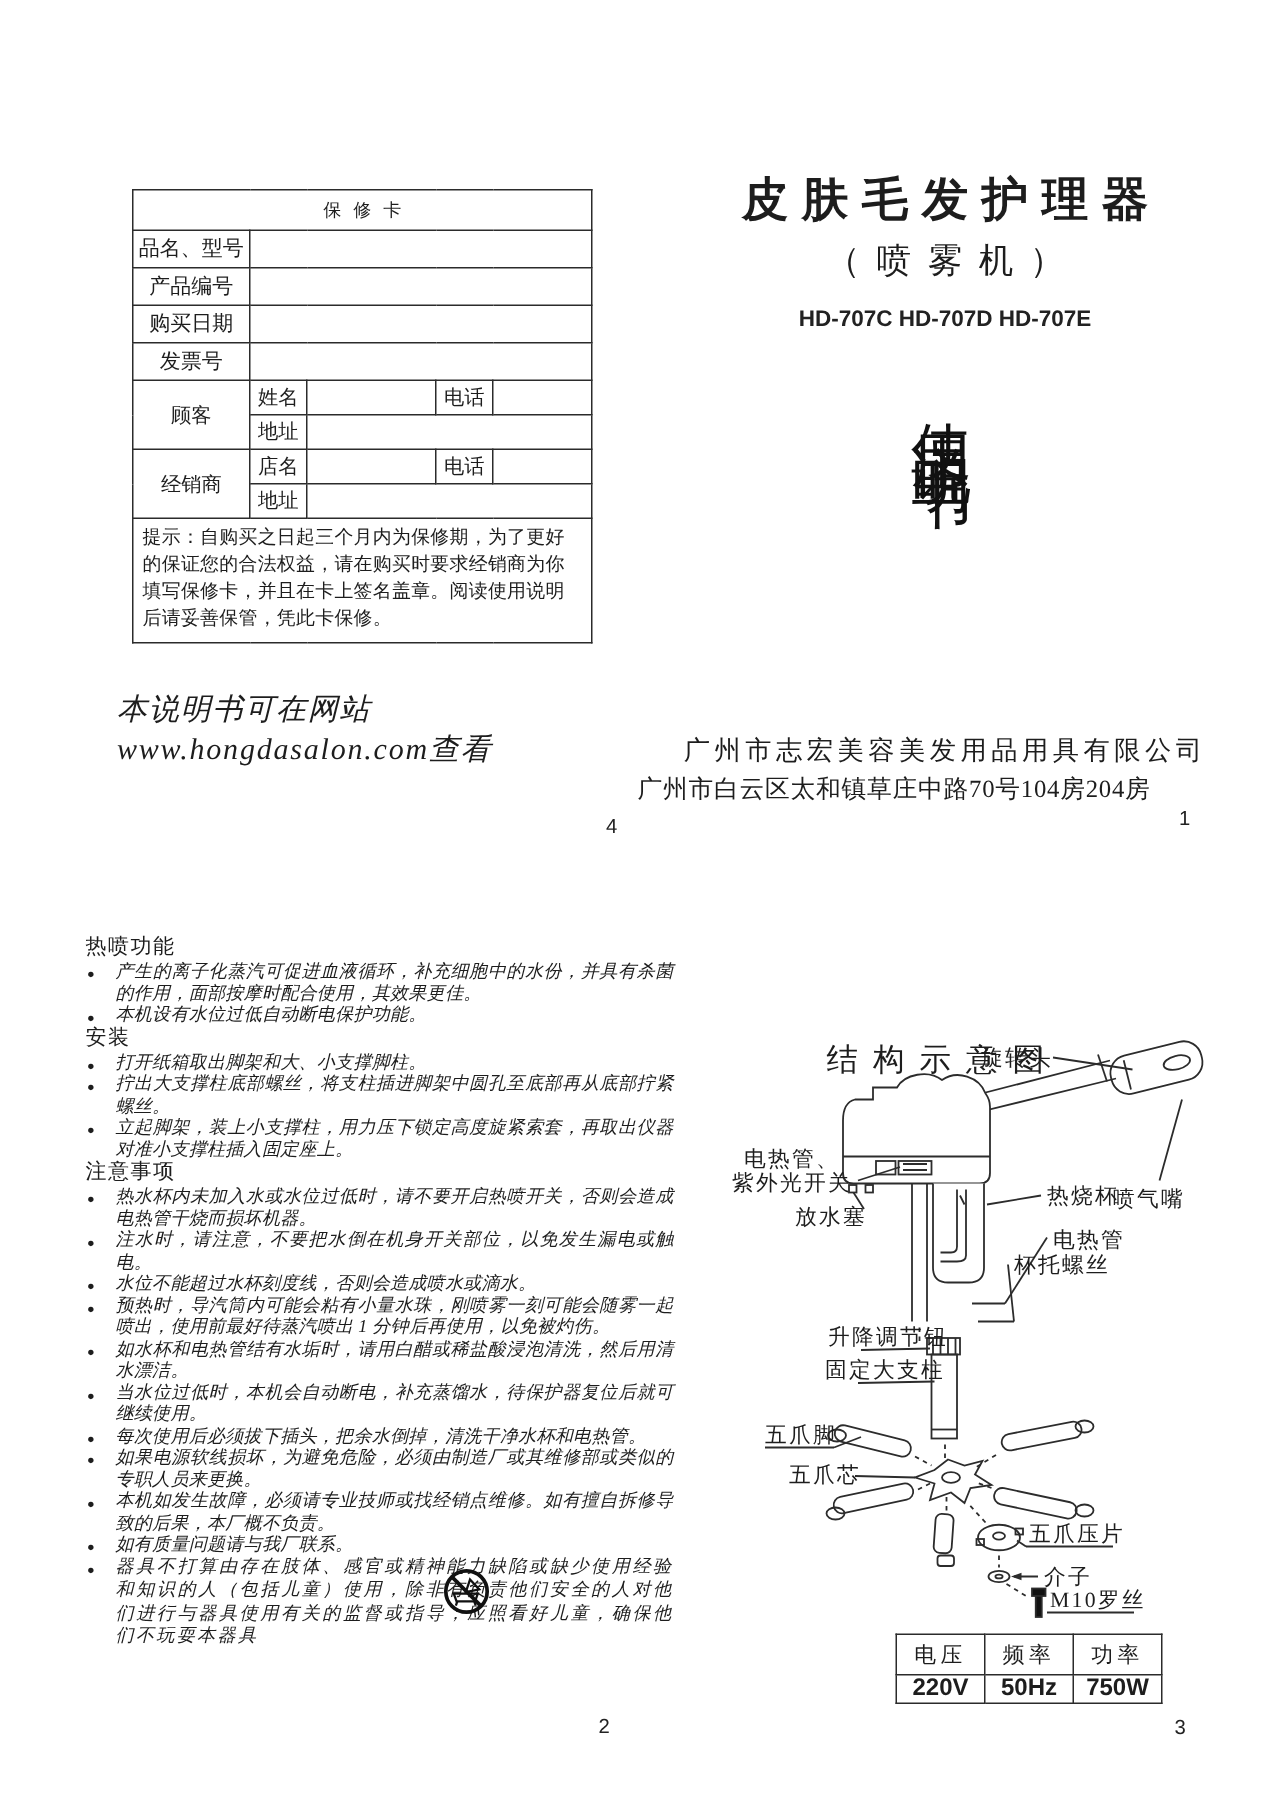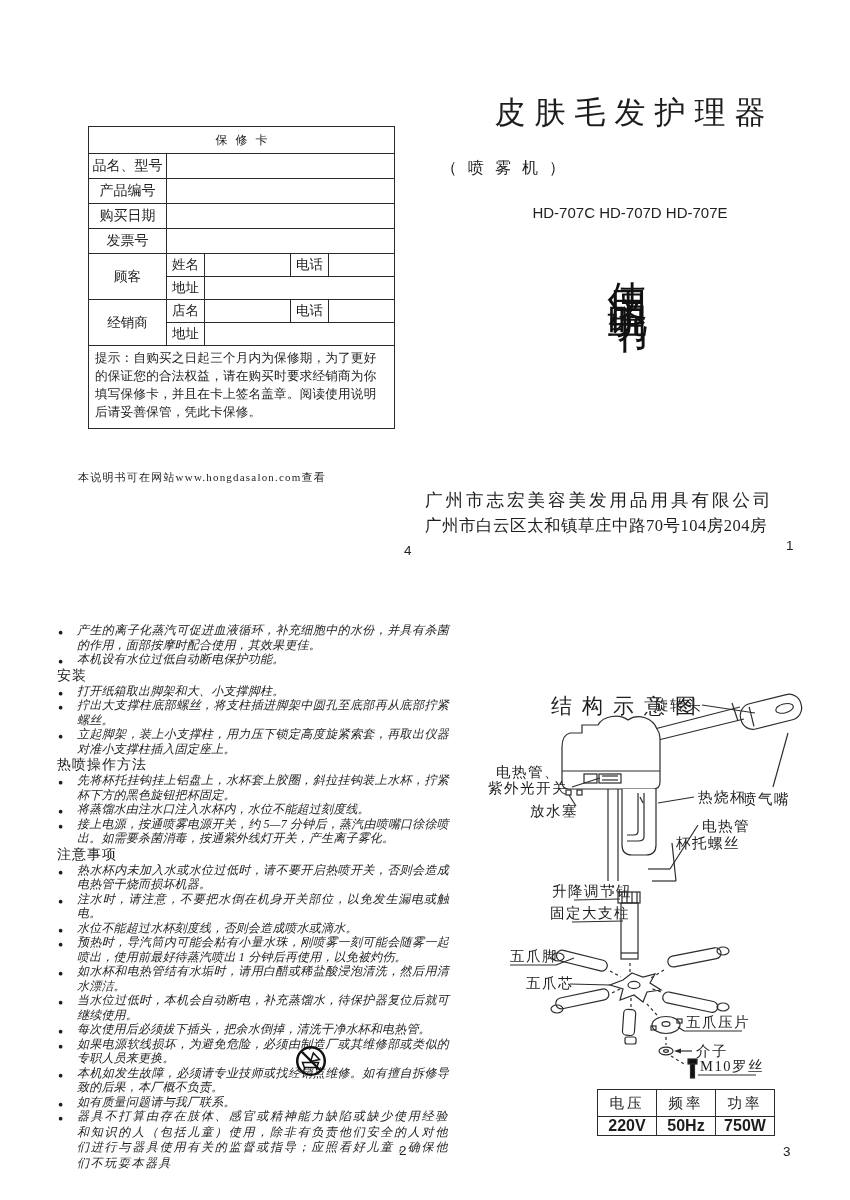--- a/index.html
+++ b/index.html
@@ -7,28 +7,28 @@
   body { font-family:"Liberation Serif", serif; color:#1d1d1d; position:relative; overflow:hidden; }
   .abs { position:absolute; }
 
   
   .warranty { left:88px; top:126px; width:306px; border-collapse:collapse; table-layout:fixed; }
   .warranty td { border:1.5px solid #2b2b2b; font-size:14px; text-align:center; vertical-align:middle; padding:1px 2px; }
   .warranty .t-title { font-size:12px; letter-spacing:8px; height:27px; padding-left:10px; }
   .warranty .lbl-row td { height:25px; }
   .warranty .sub-row td { height:23px; font-size:13.5px; }
   .warranty .note-cell { font-size:12.6px; text-align:left; padding:4px 6px 6px 6px; line-height:1.42; letter-spacing:0.2px; }
-  .website-note { left:78px; top:470px; width:360px; font-size:11px; letter-spacing:1.2px; }
+  .website-note { left:78px; top:459px; width:360px; font-size:20px; letter-spacing:1.2px;font-style:italic; }
 
   
-  .cover-title { left:430px; top:92px; width:400px; text-align:center; font-size:31px; letter-spacing:9px; padding-left:9px; }
-  .cover-subtitle { left:430px; top:158px; width:400px; font-size:16px; letter-spacing:11px; padding-left:11px; }
-  .cover-models { left:430px; top:204px; width:400px; text-align:center; font-family:"Liberation Sans", sans-serif; font-weight:400; font-size:15px; color:#222; }
+  .cover-title { left:430px; top:112px; width:400px; text-align:center; font-size:31px; letter-spacing:9px; padding-left:9px;font-weight:bold; }
+  .cover-subtitle { left:430px; top:158px; width:400px; text-align:center; font-size:23px; letter-spacing:11px; padding-left:11px; }
+  .cover-models { left:430px; top:204px; width:400px; text-align:center; font-family:"Liberation Sans", sans-serif; font-weight:700; font-size:15px; color:#222; }
   .cover-vertical { left:600px; top:250px; height:260px; writing-mode:vertical-rl; text-orientation:upright; font-size:40px; letter-spacing:8px; color:#111; }
-  .cover-company { left:425px; top:488px; width:410px; text-align:left; font-size:17.5px; letter-spacing:3px; }
+  .cover-company { left:425px; top:488px; width:410px; text-align:center; font-size:17.5px; letter-spacing:3px; }
   .cover-address { left:425px; top:515px; width:410px; text-align:left; font-size:16.5px; letter-spacing:0.5px; font-weight:500; }
 
   
   .instructions { left:57px; top:623px; width:392px; }
   .instructions h3 { font-size:14px; font-weight:normal; line-height:17px; letter-spacing:1px; }
   .instructions ul { list-style:none; }
   .instructions li { position:relative; font-size:12px; line-height:14.5px; padding-left:20px; text-align:justify; letter-spacing:0.2px;font-style:italic; }
   .instructions li::before { content:"\25CF"; position:absolute; left:1px; top:2px; font-size:8.5px; }
   .instructions li.spaced { letter-spacing:1.6px; line-height:15.5px; }
   .no-bathtub { left:294px; top:1044px; width:34px; height:34px; }
@@ -107,43 +107,36 @@
 <div class="cover-title abs">皮肤毛发护理器</div>
 <div class="cover-subtitle abs">（喷雾机）</div>
 <div class="cover-models abs">HD-707C HD-707D HD-707E</div>
 <div class="cover-vertical abs">使用说明书</div>
 <div class="cover-company abs">广州市志宏美容美发用品用具有限公司</div>
 <div class="cover-address abs">广州市白云区太和镇草庄中路70号104房204房</div>
 <div class="pagenum abs" style="left:786px; top:538px;">1</div>
 
 <div class="instructions abs">
   <section>
+    <h3>热喷功能</h3>
     <ul>
         <li>产生的离子化蒸汽可促进血液循环，补充细胞中的水份，并具有杀菌的作用，面部按摩时配合使用，其效果更佳。</li>
         <li>本机设有水位过低自动断电保护功能。</li>
       </ul>
   </section>
 
   <section>
     <h3>安装</h3>
     <ul>
         <li>打开纸箱取出脚架和大、小支撑脚柱。</li>
         <li>拧出大支撑柱底部螺丝，将支柱插进脚架中圆孔至底部再从底部拧紧螺丝。</li>
         <li>立起脚架，装上小支撑柱，用力压下锁定高度旋紧索套，再取出仪器对准小支撑柱插入固定座上。</li>
       </ul>
   </section>
 
-  <section>
-    <h3>热喷操作方法</h3>
-    <ul>
-        <li>先将杯托挂钩挂上铝盘上，水杯套上胶圈，斜拉挂钩装上水杯，拧紧杯下方的黑色旋钮把杯固定。</li>
-        <li>将蒸馏水由注水口注入水杯内，水位不能超过刻度线。</li>
-        <li>接上电源，按通喷雾电源开关，约 5—7 分钟后，蒸汽由喷嘴口徐徐喷出。如需要杀菌消毒，按通紫外线灯开关，产生离子雾化。</li>
-      </ul>
-  </section>
 
   <section>
     <h3>注意事项</h3>
     <ul>
         <li>热水杯内未加入水或水位过低时，请不要开启热喷开关，否则会造成电热管干烧而损坏机器。</li>
         <li>注水时，请注意，不要把水倒在机身开关部位，以免发生漏电或触电。</li>
         <li>水位不能超过水杯刻度线，否则会造成喷水或滴水。</li>
         <li>预热时，导汽筒内可能会粘有小量水珠，刚喷雾一刻可能会随雾一起喷出，使用前最好待蒸汽喷出 1 分钟后再使用，以免被灼伤。</li>
         <li>如水杯和电热管结有水垢时，请用白醋或稀盐酸浸泡清洗，然后用清水漂洁。</li>
         <li>当水位过低时，本机会自动断电，补充蒸馏水，待保护器复位后就可继续使用。</li>

